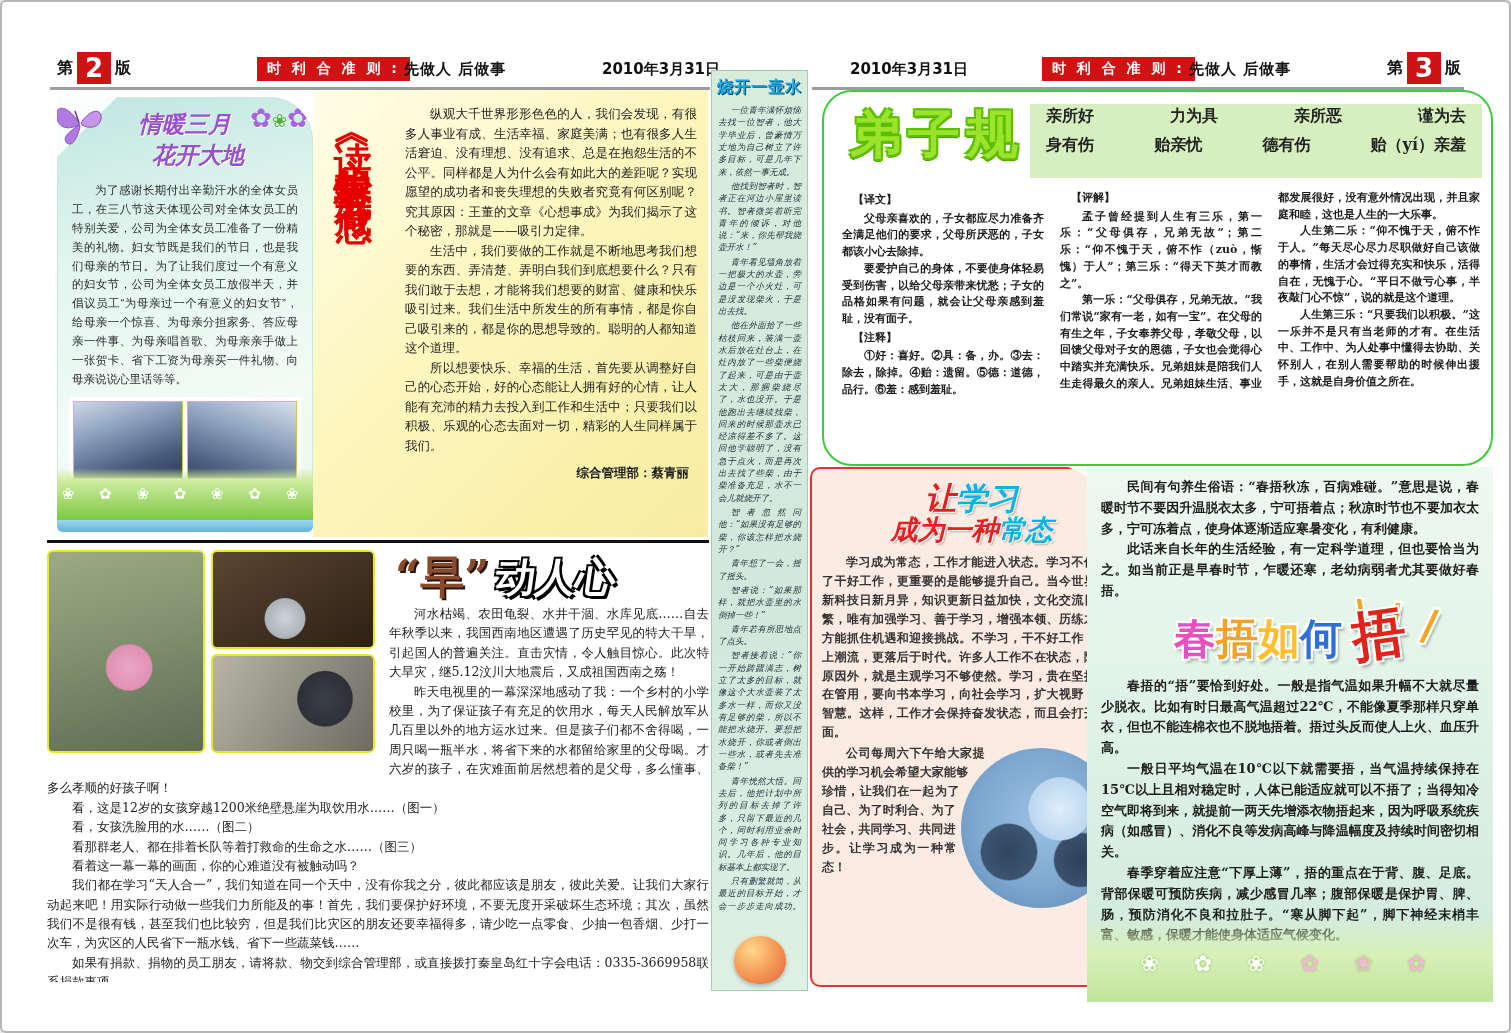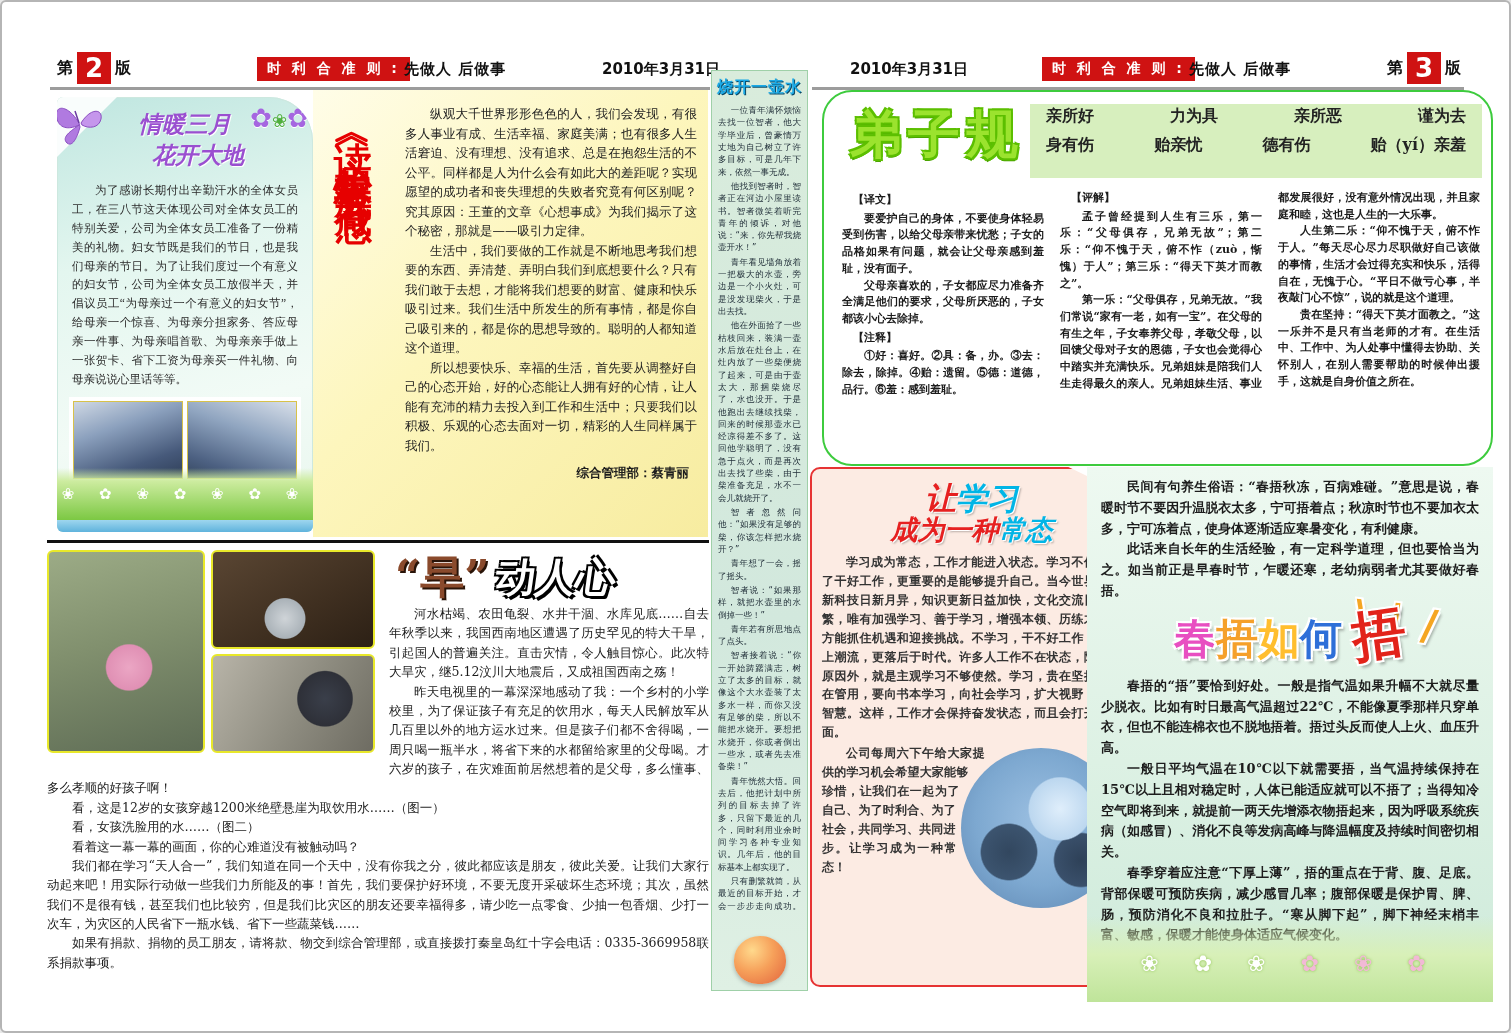--- a/index.html
+++ b/index.html
@@ -25,21 +25,21 @@
               border-radius:6px 44px 6px 6px; overflow:hidden; box-shadow:0 0 0 1px #cde8df inset; }
   .warm-fold{ position:absolute; left:-2px; top:-2px; width:0; height:0;
               border-top:64px solid #ffffff; border-right:64px solid transparent; opacity:.9; }
   .warm-title{ margin-top:12px; text-align:center; font-weight:bold; font-size:23px;
                color:#9a4fd0; font-style:italic; line-height:1.35;
                text-shadow:1px 1px 0 #fff; }
   .warm-title .l2{ display:block; padding-left:26px; }
   .warm-flowers{ position:absolute; right:4px; top:8px; font-size:26px; color:#a566e0;
                  text-shadow:0 1px 0 #fff; line-height:1; }
   .warm-flowers .leaf{ color:#4fae3d; font-size:18px; }
-  .warm-body{ padding:10px 15px 0 15px; font-family:Liberation Serif, serif;
+  .warm-body{ padding:10px 15px 0 15px; font-family:Liberation Sans, sans-serif;
               font-size:11.5px; line-height:1.64; color:#2c2c2c; text-align:justify; }
   .warm-body p{ text-indent:2em; }
   .warm-photos{ display:flex; gap:4px; margin:8px 12px 0 12px; background:#fff; padding:4px; }
   .warm-photo{ flex:1; height:78px; border:1px solid #d8c24a; }
   .wp1{ background:linear-gradient(160deg,#cfd8e4 0%,#8ba0bd 35%,#46597a 75%,#2f3f58 100%); }
   .wp2{ background:linear-gradient(200deg,#d9e0ea 0%,#90a5c0 40%,#4d6182 80%,#354760 100%); }
   .warm-grass{ position:absolute; left:0; right:0; bottom:12px; height:52px;
                background:linear-gradient(to top,#7cc843,#cdeca0 75%,rgba(255,255,255,0)); 
                color:#ffffff; font-size:15px; letter-spacing:10px; text-align:center; line-height:52px; overflow:hidden;}
   .warm-water{ position:absolute; left:0; right:0; bottom:0; height:12px;
@@ -60,21 +60,21 @@
   .xx-byline{ text-align:right; padding-right:8px; margin-top:8px; font-weight:bold; }
 
   
   .strip{ position:absolute; left:709px; top:68px; width:97px; height:921px;
           background:linear-gradient(to bottom,#d9ecdc 0%,#d2e8dd 60%,#dff0e4 100%);
           border:1px solid #9fd0a8; overflow:hidden; }
   .strip-title{ text-align:center; font-size:16px; font-weight:bold; color:#1ba9e6;
                 padding:6px 0 4px 0; text-shadow:1px 1px 0 #0d4a66; letter-spacing:1px; }
   .strip-body{ padding:2px 6px; font-size:8.5px; line-height:1.45; color:#22303a;
                text-align:justify; height:808px; overflow:hidden; }
-  .strip-body p{ text-indent:1.5em; margin-bottom:2px; }
+  .strip-body p{ text-indent:1.5em; margin-bottom:2px;font-style:italic; }
   .strip-peach{ position:absolute; left:50%; bottom:6px; width:52px; height:48px; transform:translateX(-50%);
                 border-radius:50% 50% 46% 46%;
                 background:radial-gradient(circle at 35% 30%,#ffd98c 0%,#f6a05a 45%,#e2633c 100%);
                 box-shadow:0 2px 4px rgba(0,0,0,.25); }
 
   
   .divider-left{ position:absolute; left:45px; top:538px; width:662px; height:3px; background:#111; }
   .drought{ position:absolute; left:45px; top:548px; width:662px; height:432px; overflow:hidden; }
   .dr-collage{ float:left; width:330px; height:205px; margin:0 12px 6px 0; position:relative; }
   .dr-photo{ position:absolute; border:2px solid #e8e82a; border-radius:6px; }
@@ -243,20 +243,21 @@
     </div>
     <div class="dr-title">
       <span class="lead">“旱”</span>
       <span class="rest">动人心</span>
     </div>
     <div class="dr-text">
         <p>河水枯竭、农田龟裂、水井干涸、水库见底……自去年秋季以来，我国西南地区遭遇了历史罕见的特大干旱，引起国人的普遍关注。直击灾情，令人触目惊心。此次特大旱灾，继5.12汶川大地震后，又成祖国西南之殇！</p>
         <p>昨天电视里的一幕深深地感动了我：一个乡村的小学校里，为了保证孩子有充足的饮用水，每天人民解放军从几百里以外的地方运水过来。但是孩子们都不舍得喝，一周只喝一瓶半水，将省下来的水都留给家里的父母喝。才六岁的孩子，在灾难面前居然想着的是父母，多么懂事、多么孝顺的好孩子啊！</p>
         <p>看，这是12岁的女孩穿越1200米绝壁悬崖为取饮用水……（图一）</p>
         <p>看，女孩洗脸用的水……（图二）</p>
+        <p>看那群老人、都在排着长队等着打救命的生命之水……（图三）</p>
         <p>看着这一幕一幕的画面，你的心难道没有被触动吗？</p>
         <p>我们都在学习“天人合一”，我们知道在同一个天中，没有你我之分，彼此都应该是朋友，彼此关爱。让我们大家行动起来吧！用实际行动做一些我们力所能及的事！首先，我们要保护好环境，不要无度开采破坏生态环境；其次，虽然我们不是很有钱，甚至我们也比较穷，但是我们比灾区的朋友还要幸福得多，请少吃一点零食、少抽一包香烟、少打一次车，为灾区的人民省下一瓶水钱、省下一些蔬菜钱……</p>
         <p>如果有捐款、捐物的员工朋友，请将款、物交到综合管理部，或直接拨打秦皇岛红十字会电话：0335-3669958联系捐款事项。</p>
       </div>
   </div>
 
   <div class="dz-card">
     <div class="dz-title">弟子规</div>
     <div class="dz-verse">
       <div class="row">
@@ -267,29 +268,29 @@
         </div>
       <div class="row">
           <span>身有伤</span>
           <span>贻亲忧</span>
           <span>德有伤</span>
           <span>贻（yí）亲羞</span>
         </div>
     </div>
     <div class="dz-body">
         <p class="sec-head">【译文】</p>
+        <p>父母亲喜欢的，子女都应尽力准备齐全满足他们的要求，父母所厌恶的，子女都该小心去除掉。</p>
         <p>要爱护自己的身体，不要使身体轻易受到伤害，以给父母亲带来忧愁；子女的品格如果有问题，就会让父母亲感到羞耻，没有面子。</p>
-        <p>父母亲喜欢的，子女都应尽力准备齐全满足他们的要求，父母所厌恶的，子女都该小心去除掉。</p>
         <p class="sec-head">【注释】</p>
         <p>①好：喜好。②具：备，办。③去：除去，除掉。④贻：遗留。⑤德：道德，品行。⑥羞：感到羞耻。</p>
         <p class="sec-head">【评解】</p>
         <p>孟子曾经提到人生有三乐，第一乐：“父母俱存，兄弟无故”；第二乐：“仰不愧于天，俯不怍（zuò，惭愧）于人”；第三乐：“得天下英才而教之”。</p>
         <p>第一乐：“父母俱存，兄弟无故。”我们常说“家有一老，如有一宝”。在父母的有生之年，子女奉养父母，孝敬父母，以回馈父母对子女的恩德，子女也会觉得心中踏实并充满快乐。兄弟姐妹是陪我们人生走得最久的亲人。兄弟姐妹生活、事业都发展很好，没有意外情况出现，并且家庭和睦，这也是人生的一大乐事。</p>
         <p>人生第二乐：“仰不愧于天，俯不怍于人。”每天尽心尽力尽职做好自己该做的事情，生活才会过得充实和快乐，活得自在，无愧于心。“平日不做亏心事，半夜敲门心不惊”，说的就是这个道理。</p>
-        <p>贵在坚持：“得天下英才面教之。”这一乐并不是只有当老师的才有。在生活中、工作中、为人处事中懂得去协助、关怀别人，在别人需要帮助的时候伸出援手，这就是自身价值之所在。</p>
+        <p>人生第三乐：“只要我们以积极。”这一乐并不是只有当老师的才有。在生活中、工作中、为人处事中懂得去协助、关怀别人，在别人需要帮助的时候伸出援手，这就是自身价值之所在。</p>
       </div>
   </div>
 
   <div class="study-card">
     <div class="study-title">
       <div class="l1"><span style="color: rgb(230, 32, 32);">让</span><span style="color: rgb(0, 181, 230);">学习</span></div>
       <div class="l2"><span style="color: rgb(230, 32, 32);">成为一种</span><span style="color: rgb(0, 181, 230);">常态</span></div>
     </div>
     <div class="study-body">
       <p>学习成为常态，工作才能进入状态。学习不仅是为了干好工作，更重要的是能够提升自己。当今世界，高新科技日新月异，知识更新日益加快，文化交流日益频繁，唯有加强学习、善于学习，增强本领、历练才干，方能抓住机遇和迎接挑战。不学习，干不好工作，赶不上潮流，更落后于时代。许多人工作不在状态，除客观原因外，就是主观学习不够使然。学习，贵在坚持，重在管用，要向书本学习，向社会学习，扩大视野，充实智慧。这样，工作才会保持奋发状态，而且会打开新局面。</p>

